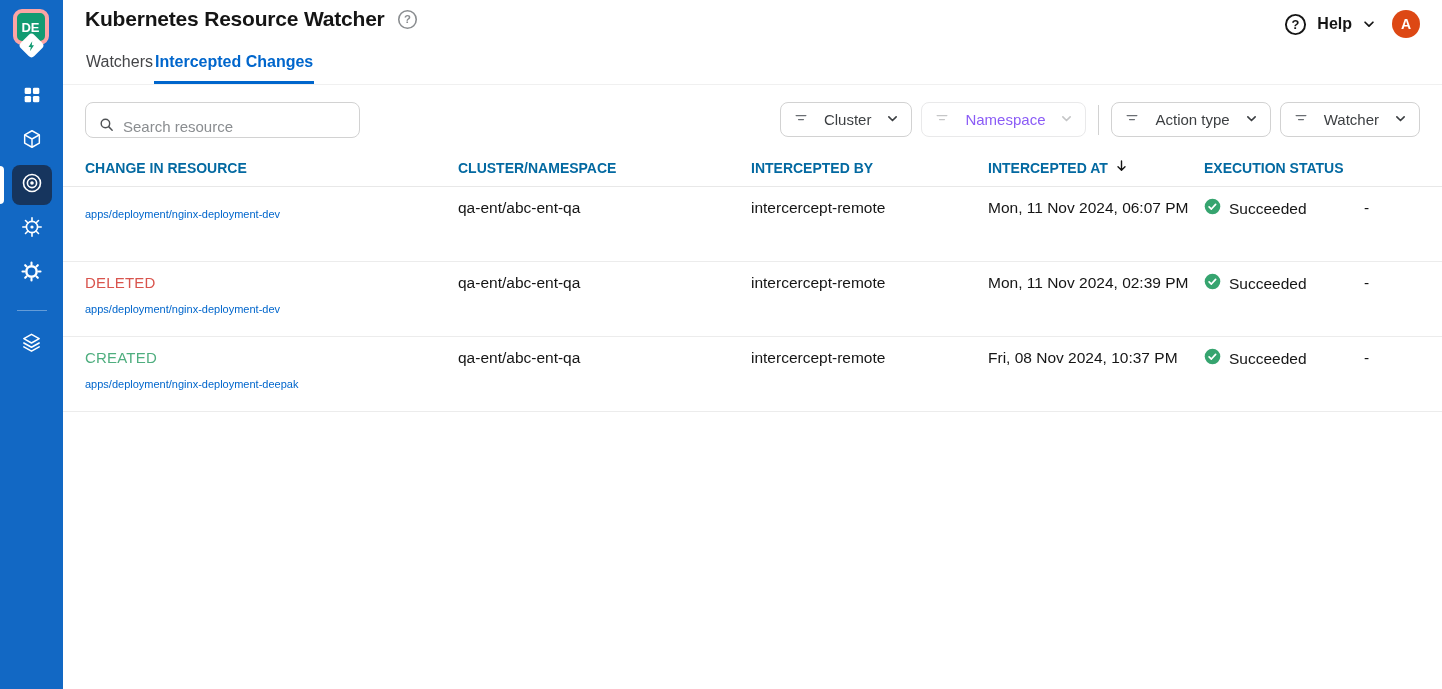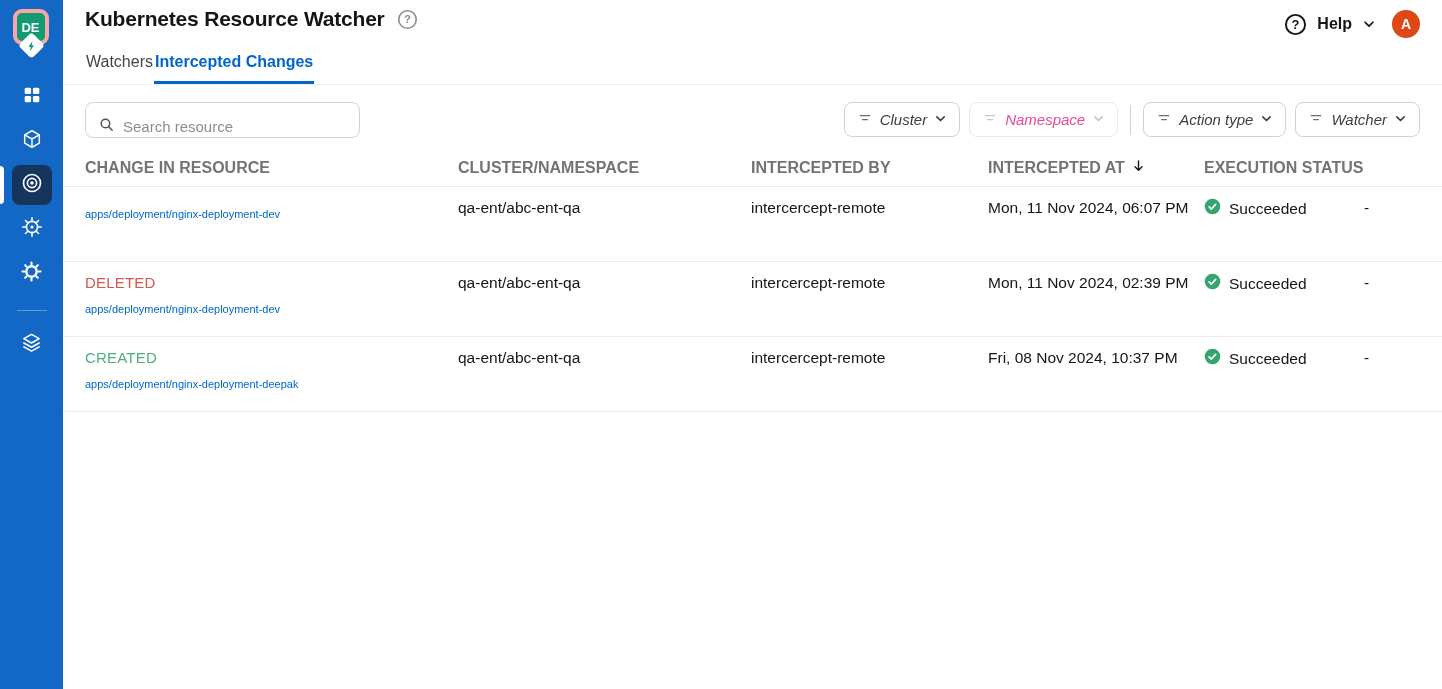--- a/index.html
+++ b/index.html
@@ -48,31 +48,31 @@
   .toolbar { position:relative; height:64px; }
   .search-box { position:absolute; left:22px; top:17px; width:275px; height:36px;
                 border:1px solid #d2d2d2; border-radius:8px; display:flex;
                 align-items:center; padding:12px 10px 0 12px; gap:8px; background:#fff; }
   .search-box input { border:none; outline:none; flex:1; font-size:15px;
                       font-family:inherit; color:#151515; background:transparent; }
   .search-box input::placeholder { color:#8a8d90; }
   .filters { position:absolute; right:22px; top:17px; display:flex;
              align-items:center; gap:9px; }
   .filter-btn { height:35px; border:1px solid #d2d2d2; border-radius:8px; background:#fff;
-                display:flex; align-items:center; gap:7px; padding:0 12px;
-                font-size:15px; color:#3c3f42; cursor:pointer; font-family:inherit;font-style:italic; }
-  .filter-btn.disabled { color:#ec4899; border-color:#e9e9ea; cursor:default; }
+                display:flex; align-items:center; gap:15px; padding:0 12px;
+                font-size:15px; color:#3c3f42; cursor:pointer; font-family:inherit; }
+  .filter-btn.disabled { color:#8b5cf6; border-color:#e9e9ea; cursor:default; }
   .filter-btn.disabled svg * { stroke:#c5c6c7 !important; }
   .v-divider { width:1px; height:30px; background:#d2d2d2; margin:0 3px; }
 
   
   .grid-row { display:grid; grid-template-columns:373px 293px 237px 216px 160px 1fr;
               padding-left:22px; }
   .thead { height:38px; align-items:center; border-bottom:1px solid #e8e8e8;
-           font-size:16px; font-weight:700; color:#737373; }
+           font-size:14px; font-weight:700; color:#0369a1; }
   .th { display:flex; align-items:center; gap:7px; }
   .trow { height:75px; border-bottom:1px solid #ececec; padding-top:11px;
           font-size:15.5px; align-items:start; }
   .action { font-size:15px; letter-spacing:.2px; }
   .action.updated { color:#8a713b; }
   .action.deleted { color:#d9544d; }
   .action.created { color:#4fae7f; }
   .resource-link { color:#0066cc; margin-top:6px; cursor:pointer; display:inline-block;
                    font-size:11px; }
   .status-cell { display:flex; align-items:center; gap:8px; }

